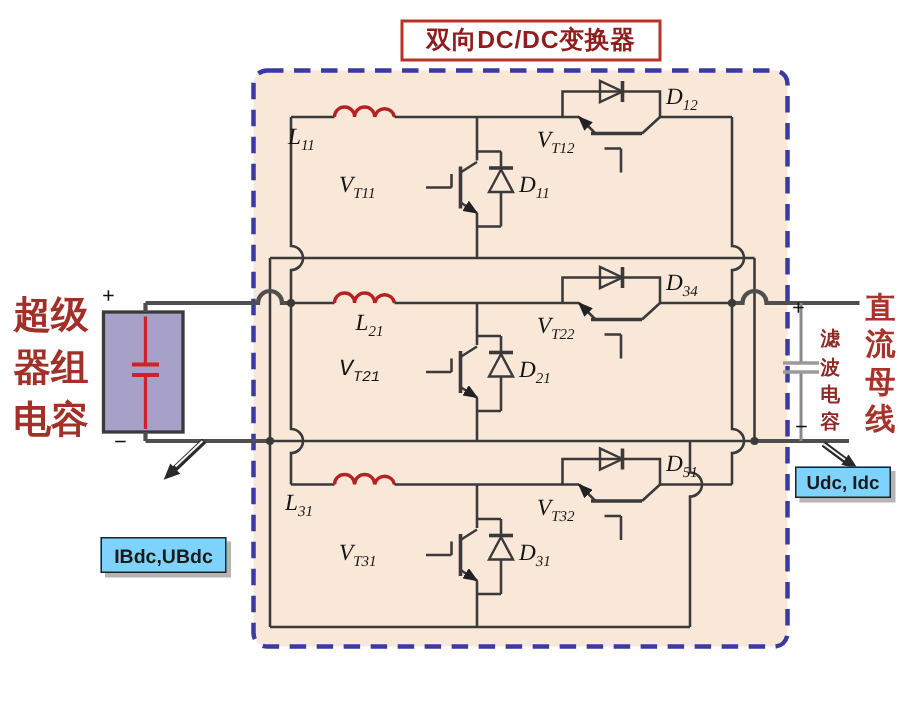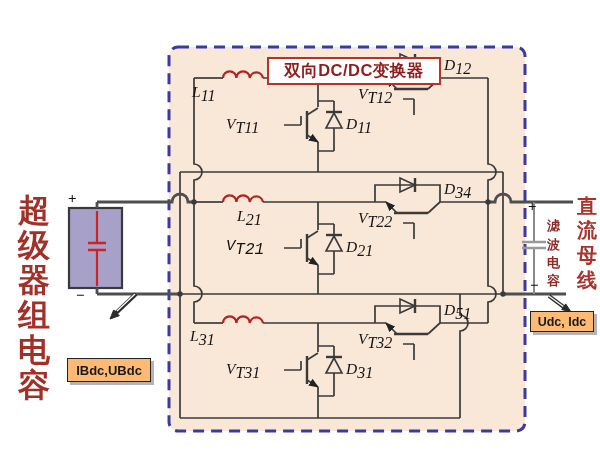--- a/index.html
+++ b/index.html
@@ -17,31 +17,31 @@
   .bar{stroke:var(--c-wire);stroke-width:2.4;fill:none;}
   .comp{stroke:var(--c-wire);stroke-width:1.6;fill:none;}
   .coil{stroke:var(--c-coil-red);stroke-width:2.3;fill:none;}
   .redl{stroke:var(--c-cap-red);stroke-width:2.2;fill:none;}
   .redb{stroke:var(--c-cap-red);stroke-width:2.6;fill:none;}
   .gray{stroke:#8a8a8a;stroke-width:2;fill:none;}
   .grayb{stroke:#9a9a9a;stroke-width:2.4;fill:none;}
   .dot{fill:var(--c-wire);stroke:none;}
   .lab{position:absolute;font-family:"Liberation Serif",serif;font-style:italic;
        font-size:15.5px;color:#141414;white-space:nowrap;line-height:1;}
-  .lab sub{font-size:16px;line-height:1;}
+  .lab sub{font-size:10px;line-height:1;}
   .titlebox{position:absolute;left:267px;top:13px;width:174px;height:28px;
     background:#fff;border:2px solid #b93228;box-sizing:border-box;
     display:flex;align-items:center;justify-content:center;
-    font-weight:bold;font-size:16.5px;color:var(--c-title-red);letter-spacing:.5px;margin-top:44px;}
+    font-weight:bold;font-size:16.5px;color:var(--c-title-red);letter-spacing:.5px;}
   .scname{position:absolute;left:3px;top:193px;width:62px;text-align:center;
-    font-weight:bold;font-size:32px;line-height:35px;color:var(--c-red-text);
+    font-weight:bold;font-size:25px;line-height:35px;color:var(--c-red-text);
     font-family:"Liberation Serif",serif;}
   .sign{position:absolute;font-size:15px;font-weight:bold;color:#111;line-height:1;
     font-family:"Liberation Serif",serif;}
-  .callout{position:absolute;background:#fdba74;border:1.8px solid #222;
+  .callout{position:absolute;background:#7dd3fc;border:1.8px solid #222;
     box-shadow:3px 3px 0 #b4b4b4;box-sizing:border-box;display:flex;align-items:center;
     justify-content:center;font-weight:bold;color:#1a1a1a;}
   .vchar{position:absolute;font-weight:bold;line-height:1;
     font-family:"Liberation Serif",serif;}
   .dcbus-char{left:576px;width:22px;font-size:20px;color:var(--c-bus-red-text);text-align:center;}
   .filter-char{left:546px;width:15px;font-size:13px;color:var(--c-filter-red-text);text-align:center;}
 </style>
 </head>
 <body>
 

